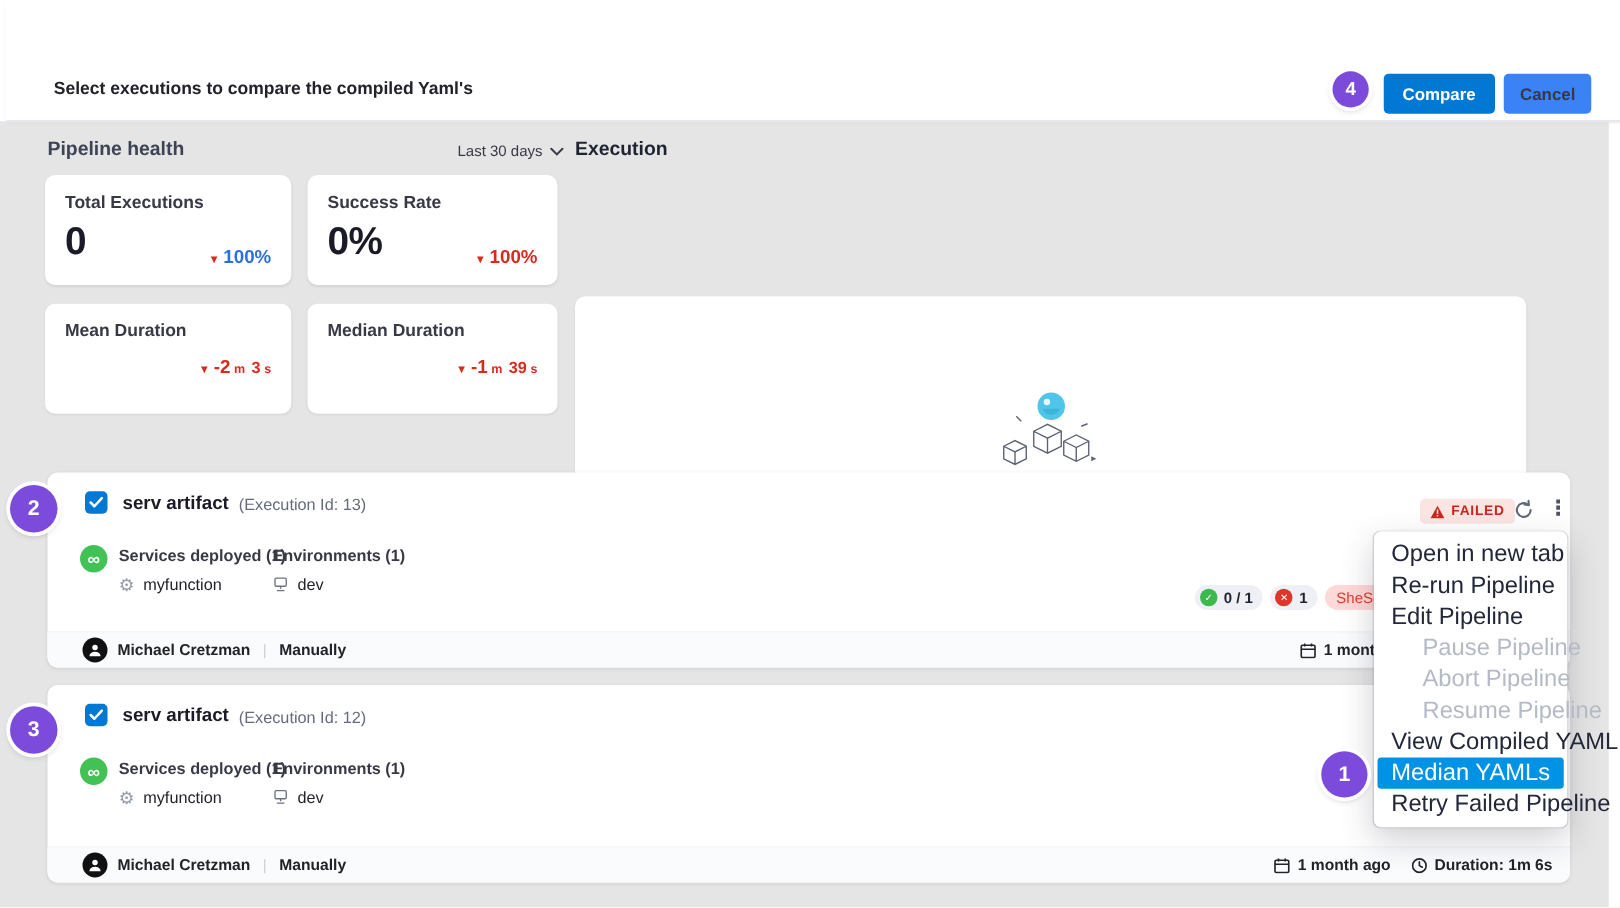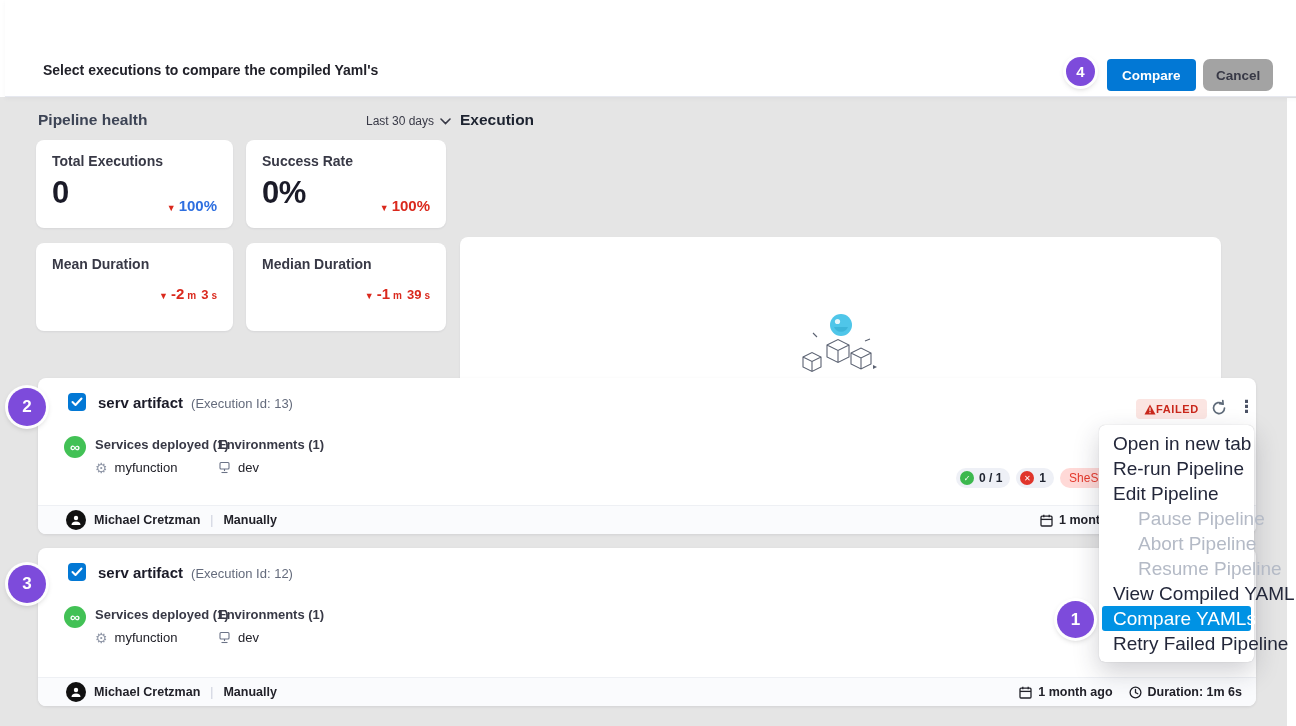--- a/index.html
+++ b/index.html
@@ -8,21 +8,21 @@
   .stage { position: relative; width: 1296px; height: 726px; background: #fff; overflow: hidden; }
   .abs { position: absolute; }
 
   
   .topbar { position:absolute; left:5px; top:0; width:1296px; height:97px; background:#fff;
             border-bottom:1px solid #e6e8ef; box-shadow:0 2px 4px rgba(96,97,112,.05); z-index:2; }
   .topbar-title { position:absolute; left:38px; top:62px; font-size:14px; font-weight:700; color:#22222a; }
   .btn { display:flex; align-items:center; justify-content:center; height:32px; border-radius:4px;
          font-size:13.5px; font-weight:700; cursor:pointer; border:none; }
   .btn-primary { background:#0278d5; color:#fff; padding:0 15px; }
-  .btn-secondary { background:#a3a3a3; color:#383946; padding:0 13px;border-radius:7px; }
+  .btn-secondary { background:#3b82f6; color:#383946; padding:0 13px; }
 
   
   .content { position:absolute; left:0; top:97px; width:1296px; height:629px; background:#e5e5e5; }
   .gutter { position:absolute; left:1287px; top:98px; width:9px; height:628px; background:#fff; }
 
   .section-title { font-size:15.5px; font-weight:700; color:#3d4455; }
   .section-title.dark { color:#1d2330; }
 
   .range-select { display:flex; align-items:center; gap:6px; font-size:12px; color:#383946; cursor:pointer; }
 
@@ -49,21 +49,21 @@
   .exec-title { position:absolute; left:60px; top:16px; display:flex; align-items:flex-end; gap:8px; }
   .exec-name { font-size:15px; font-weight:700; color:#1b1b28; cursor:pointer; }
   .exec-id { font-size:13px; color:#646b7c; }
   .cd-icon { position:absolute; left:26px; top:58px; width:22px; height:22px; border-radius:50%;
              background:#42c155; color:#fff; display:flex; align-items:center; justify-content:center;
              font-size:14px; font-weight:700; }
   .col-label { position:absolute; top:59px; font-size:13px; font-weight:700; color:#383946; }
   .col-item { position:absolute; top:82px; display:flex; align-items:center; gap:7px; font-size:13px; color:#22222a; }
   .gear { font-size:14px; color:#9299a9; line-height:1; }
 
-  .status-badge { position:absolute; left:1098px; top:21px; height:20px; display:flex; align-items:center; 
+  .status-badge { position:absolute; left:1098px; top:21px; height:20px; display:flex; align-items:center; gap:5px;
                   background:#fbe5e2; border-radius:4px; padding:0 8px;text-align:right; }
   .status-badge span { font-size:11px; font-weight:700; letter-spacing:.6px; color:#c9271b; }
   .refresh-btn { position:absolute; left:1172px; top:21px; width:18px; height:18px; cursor:pointer; }
   .kebab { position:absolute; left:1200px; top:15px; font-size:17px; font-weight:700; color:#4c5366;
            cursor:pointer; line-height:1.6; }
 
   .chips { position:absolute; left:918px; top:90px; display:flex; align-items:center; gap:6px; }
   .pill { display:flex; align-items:center; gap:5px; height:20px; background:#eef0f6; border-radius:10px;
           padding:0 8px 0 4px; font-size:12px; font-weight:700; color:#1f2430; }
   .mini-circ { width:14px; height:14px; border-radius:50%; display:flex; align-items:center; justify-content:center;
@@ -313,21 +313,21 @@
   <div class="gutter"></div>
 
   <div class="menu">
     <div class="menu-item">Open in new tab</div>
     <div class="menu-item">Re-run Pipeline</div>
     <div class="menu-item">Edit Pipeline</div>
     <div class="menu-item disabled">Pause Pipeline</div>
     <div class="menu-item disabled">Abort Pipeline</div>
     <div class="menu-item disabled">Resume Pipeline</div>
     <div class="menu-item">View Compiled YAML</div>
-    <div class="menu-item selected">Compare YAMLs</div>
+    <div class="menu-item selected">Median YAMLs</div>
     <div class="menu-item">Retry Failed Pipeline</div>
   </div>
 
   <div class="ann" style="left:1066px; top:57px; width:29px; height:29px; font-size:15px;">4</div>
   <div class="ann" style="left:8px; top:388px; width:38px; height:38px; font-size:17px;">2</div>
   <div class="ann" style="left:8px; top:565px; width:38px; height:38px; font-size:17px;">3</div>
   <div class="ann" style="left:1057px; top:601px; width:37px; height:37px; font-size:17px;">1</div>
 
 </div>
 

